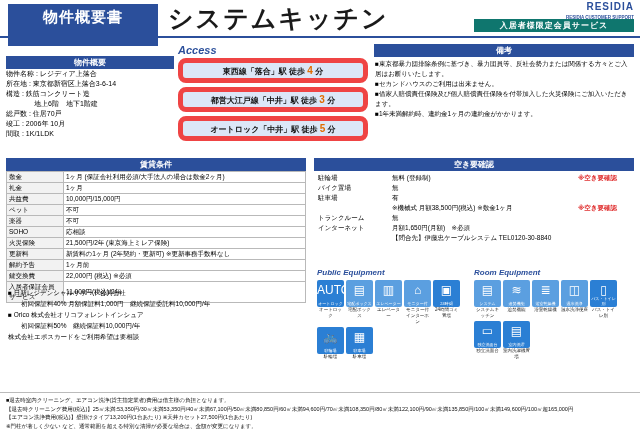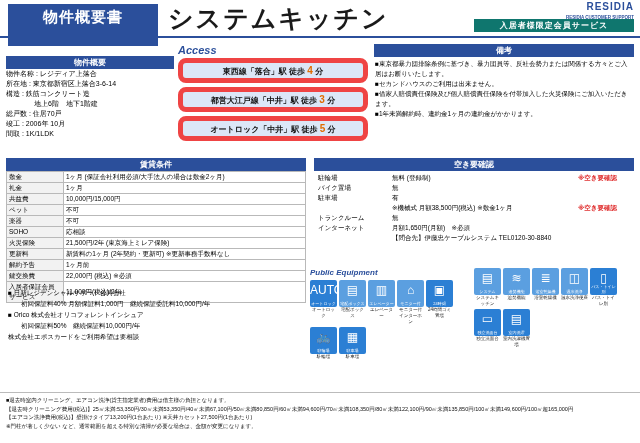--- a/index.html
+++ b/index.html
@@ -80,21 +80,21 @@
   
   .equip{position:absolute;left:314px;top:158px;width:320px;}
   .equip-body{font-size:6.5px;line-height:10px;padding:2px 2px;}
   .equip-body table{border-collapse:collapse;width:100%;font-size:6.5px;}
   .equip-body table td{padding:0 2px;height:10px;line-height:10px;vertical-align:top;}
   .equip-body td.k{width:70px;}
   .avail{color:#e03030;font-weight:bold;}
 
   
   .iconsec{position:absolute;top:268px;}
-  .iconsec.pub{left:310px;width:150px;}
+  .iconsec.pub{left:317px;width:150px;}
   .iconsec.room{left:474px;width:160px;}
   .iconsec h4{margin:0 0 3px 0;font-size:8px;font-weight:bold;font-style:italic;color:#2b4f9b;}
   .igrid{display:flex;flex-wrap:wrap;gap:2px;}
   .icell{width:27px;}
   .ibox{
     width:27px;height:27px;background:#2b7fd4;border-radius:2px;
     position:relative;overflow:hidden;
   }
   .ibox.lt{background:#5b9fe0;}
   .ibox .gl{
@@ -318,20 +318,21 @@
           <div class="ibox">
             <div class="gl">▦</div>
             <div class="tx">駐車場</div>
           </div>
           <div class="icap">駐車場</div>
         </div>
       </div>
   </div>
 
   <div class="iconsec room">
+    <h4>Room Equipment</h4>
     <div class="igrid" id="room-icons">
         <div class="icell">
           <div class="ibox lt">
             <div class="gl">▤</div>
             <div class="tx">システム</div>
           </div>
           <div class="icap">システムキッチン</div>
         </div>
         <div class="icell">
           <div class="ibox lt">

